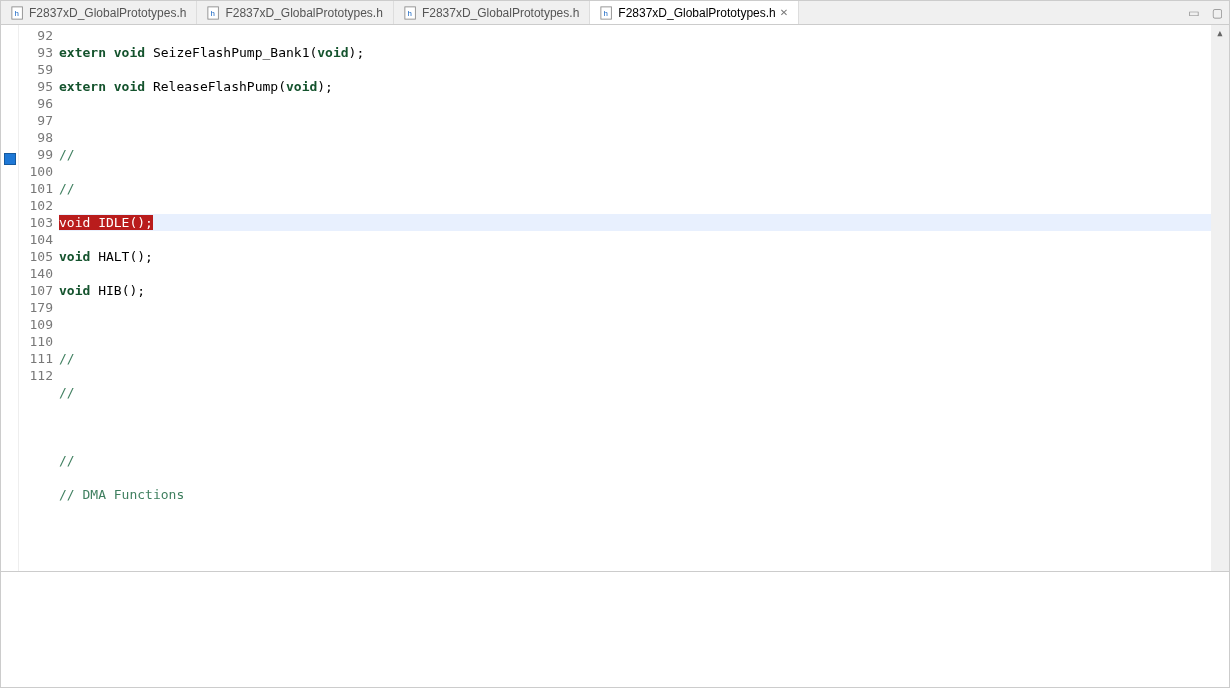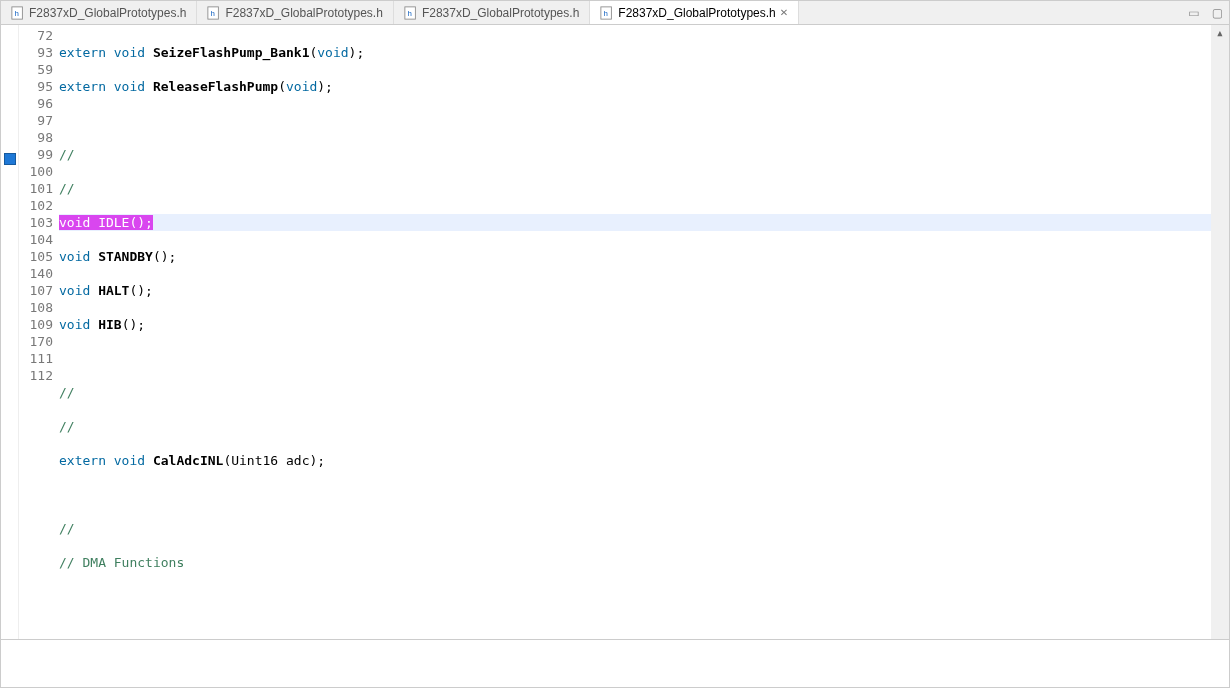--- a/index.html
+++ b/index.html
@@ -17,23 +17,23 @@
 
 .file-icon svg { width: 14px; height: 14px; display:block;}
 
 
 .editor-body { flex: 1; display: flex; background: #fff; font-family: Consolas, monospace; font-size: 13px; position: relative; overflow:hidden;}
 .ruler { width: 18px; background: #fff; border-right: 1px solid #eee; }
 .marker { width:12px;height:12px;background:#1e78d6;margin-left:3px;margin-top:128px;border:1px solid #155a9f;}
 .gutter { width: 40px; text-align: right; color: #787878; padding-right: 6px; line-height: 17px; padding-top:2px;}
 .code { flex: 1; line-height: 17px; white-space: pre; padding-top:2px;}
 .code .line.current { background: #e8f0fe; }
-.sel { background:#d946ef; color:#fff; }
-.kw { color: #0369a1; font-weight: normal; }
-.fn { color: #000; font-weight: bold; }
+.sel { background:#b91c1c; color:#fff; }
+.kw { color: #14532d; font-weight: bold; }
+.fn { color: #000; font-weight: normal; }
 .cm { color: #3f7f5f; }
 .vscroll { width: 18px; background:#f0f0f0; display:flex; flex-direction:column; align-items:center;}
 .vscroll .arrow { height:16px; color:#666; cursor:pointer;}
 </style>
 </head>
 <body>
 
 <div class="workbench">
 
   <div class="editor-area">
@@ -78,56 +78,54 @@
       <div class="tab-spacer"></div>
       <div class="tab-ctrl">▭</div>
       <div class="tab-ctrl">▢</div>
     </div>
 
     <div class="editor-body">
       <div class="ruler">
         <div class="marker"></div>
       </div>
       <div class="gutter">
-        <div>72</div>
+        <div>92</div>
         <div>93</div>
         <div>59</div>
         <div>95</div>
         <div>96</div>
         <div>97</div>
         <div>98</div>
         <div>99</div>
         <div>100</div>
         <div>101</div>
         <div>102</div>
         <div>103</div>
         <div>104</div>
         <div>105</div>
         <div>140</div>
         <div>107</div>
-        <div>108</div>
+        <div>179</div>
         <div>109</div>
-        <div>170</div>
+        <div>110</div>
         <div>111</div>
         <div>112</div>
       </div>
       <div class="code">
 <div class="line"><span class="kw">extern void </span><span class="fn">SeizeFlashPump_Bank1</span><span>(</span><span class="kw">void</span><span>);</span></div>
 <div class="line"><span class="kw">extern void </span><span class="fn">ReleaseFlashPump</span><span>(</span><span class="kw">void</span><span>);</span></div>
 <div class="line"> </div>
 <div class="line"><span class="cm">//</span></div>
 <div class="line"><span class="cm">//</span></div>
 <div class="line current"><span class="sel"><span>void </span><span>IDLE</span><span>();</span></span></div>
-<div class="line"><span class="kw">void </span><span class="fn">STANDBY</span><span>();</span></div>
 <div class="line"><span class="kw">void </span><span class="fn">HALT</span><span>();</span></div>
 <div class="line"><span class="kw">void </span><span class="fn">HIB</span><span>();</span></div>
 <div class="line"> </div>
 <div class="line"><span class="cm">//</span></div>
 <div class="line"><span class="cm">//</span></div>
-<div class="line"><span class="kw">extern void </span><span class="fn">CalAdcINL</span><span>(Uint16 adc);</span></div>
 <div class="line"> </div>
 <div class="line"><span class="cm">//</span></div>
 <div class="line"><span class="cm">// DMA Functions</span></div>
 
 
       </div>
       <div class="vscroll">
         <div class="arrow">▴</div>
       </div>
     </div>

